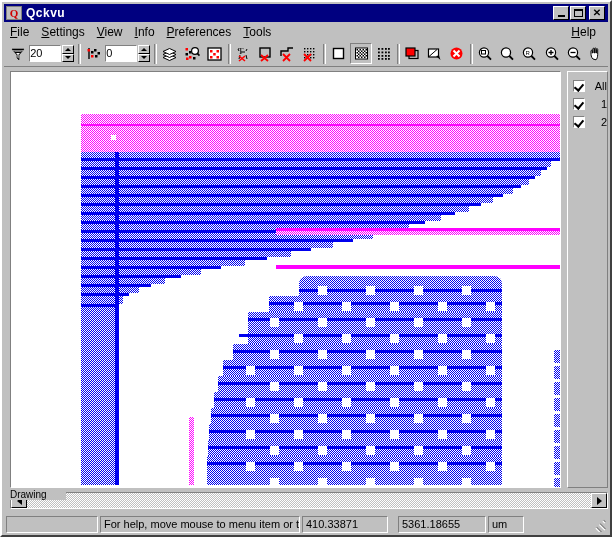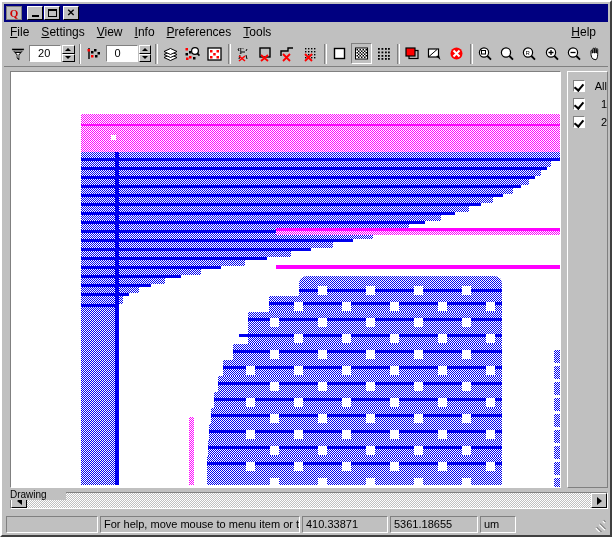--- a/index.html
+++ b/index.html
@@ -97,21 +97,21 @@
     border-right:1px solid #ffffff;border-bottom:1px solid #ffffff;
     background:#c0c0c0;
   }
   .tb-sep{width:3px;height:20px;border-left:1px solid #808080;border-right:1px solid #ffffff;margin:0 2px;box-sizing:border-box;}
   .tb-field{
     width:33px;height:17px;background:#ffffff;
     border-top:1px solid #808080;border-left:1px solid #808080;
     border-right:1px solid #ffffff;border-bottom:1px solid #ffffff;
     box-sizing:border-box;
     font-size:11px;color:#000;line-height:15px;
-    padding-left:8px;
+    padding-left:0;
     font-family:"Liberation Sans", sans-serif;
     margin-right:1px;
   }
   .spin{
     width:13px;height:17px;display:flex;flex-direction:column;
     margin-right:2px;
   }
   .spin div{
     flex:1;background:#c0c0c0;
     border-top:1px solid #ffffff;border-left:1px solid #ffffff;
@@ -242,36 +242,37 @@
     box-sizing:border-box;
     font-size:11px;color:#000;line-height:15px;
     padding-left:3px;
     overflow:hidden;white-space:nowrap;
     font-family:"Liberation Sans",sans-serif;
     margin-right:2px;
   }
   .sb-p1{width:92px;}
   .sb-p2{width:200px;}
   .sb-p3{width:86px;}
-  .sb-p4{width:88px;}
+  .sb-p4{width:88px;margin-left:8px;}
   .sb-p5{width:36px;}
   .grip{
     width:14px;height:14px;margin-left:auto;position:relative;
   }
   svg{display:block;}
 </style>
 </head>
 <body>
 
 <div class="app">
 
   <div class="titlebar">
     <div class="title-icon">
       <span class="q">Q</span>
     </div>
+    <div class="title-text">Qckvu</div>
     <div class="winbtns">
       <div class="winbtn">
           <div class="gl-min"></div>
         </div>
       <div class="winbtn">
           <div class="gl-max"></div>
         </div>
       <div class="winbtn close">
           <span class="gl-close">✕</span>
         </div>

